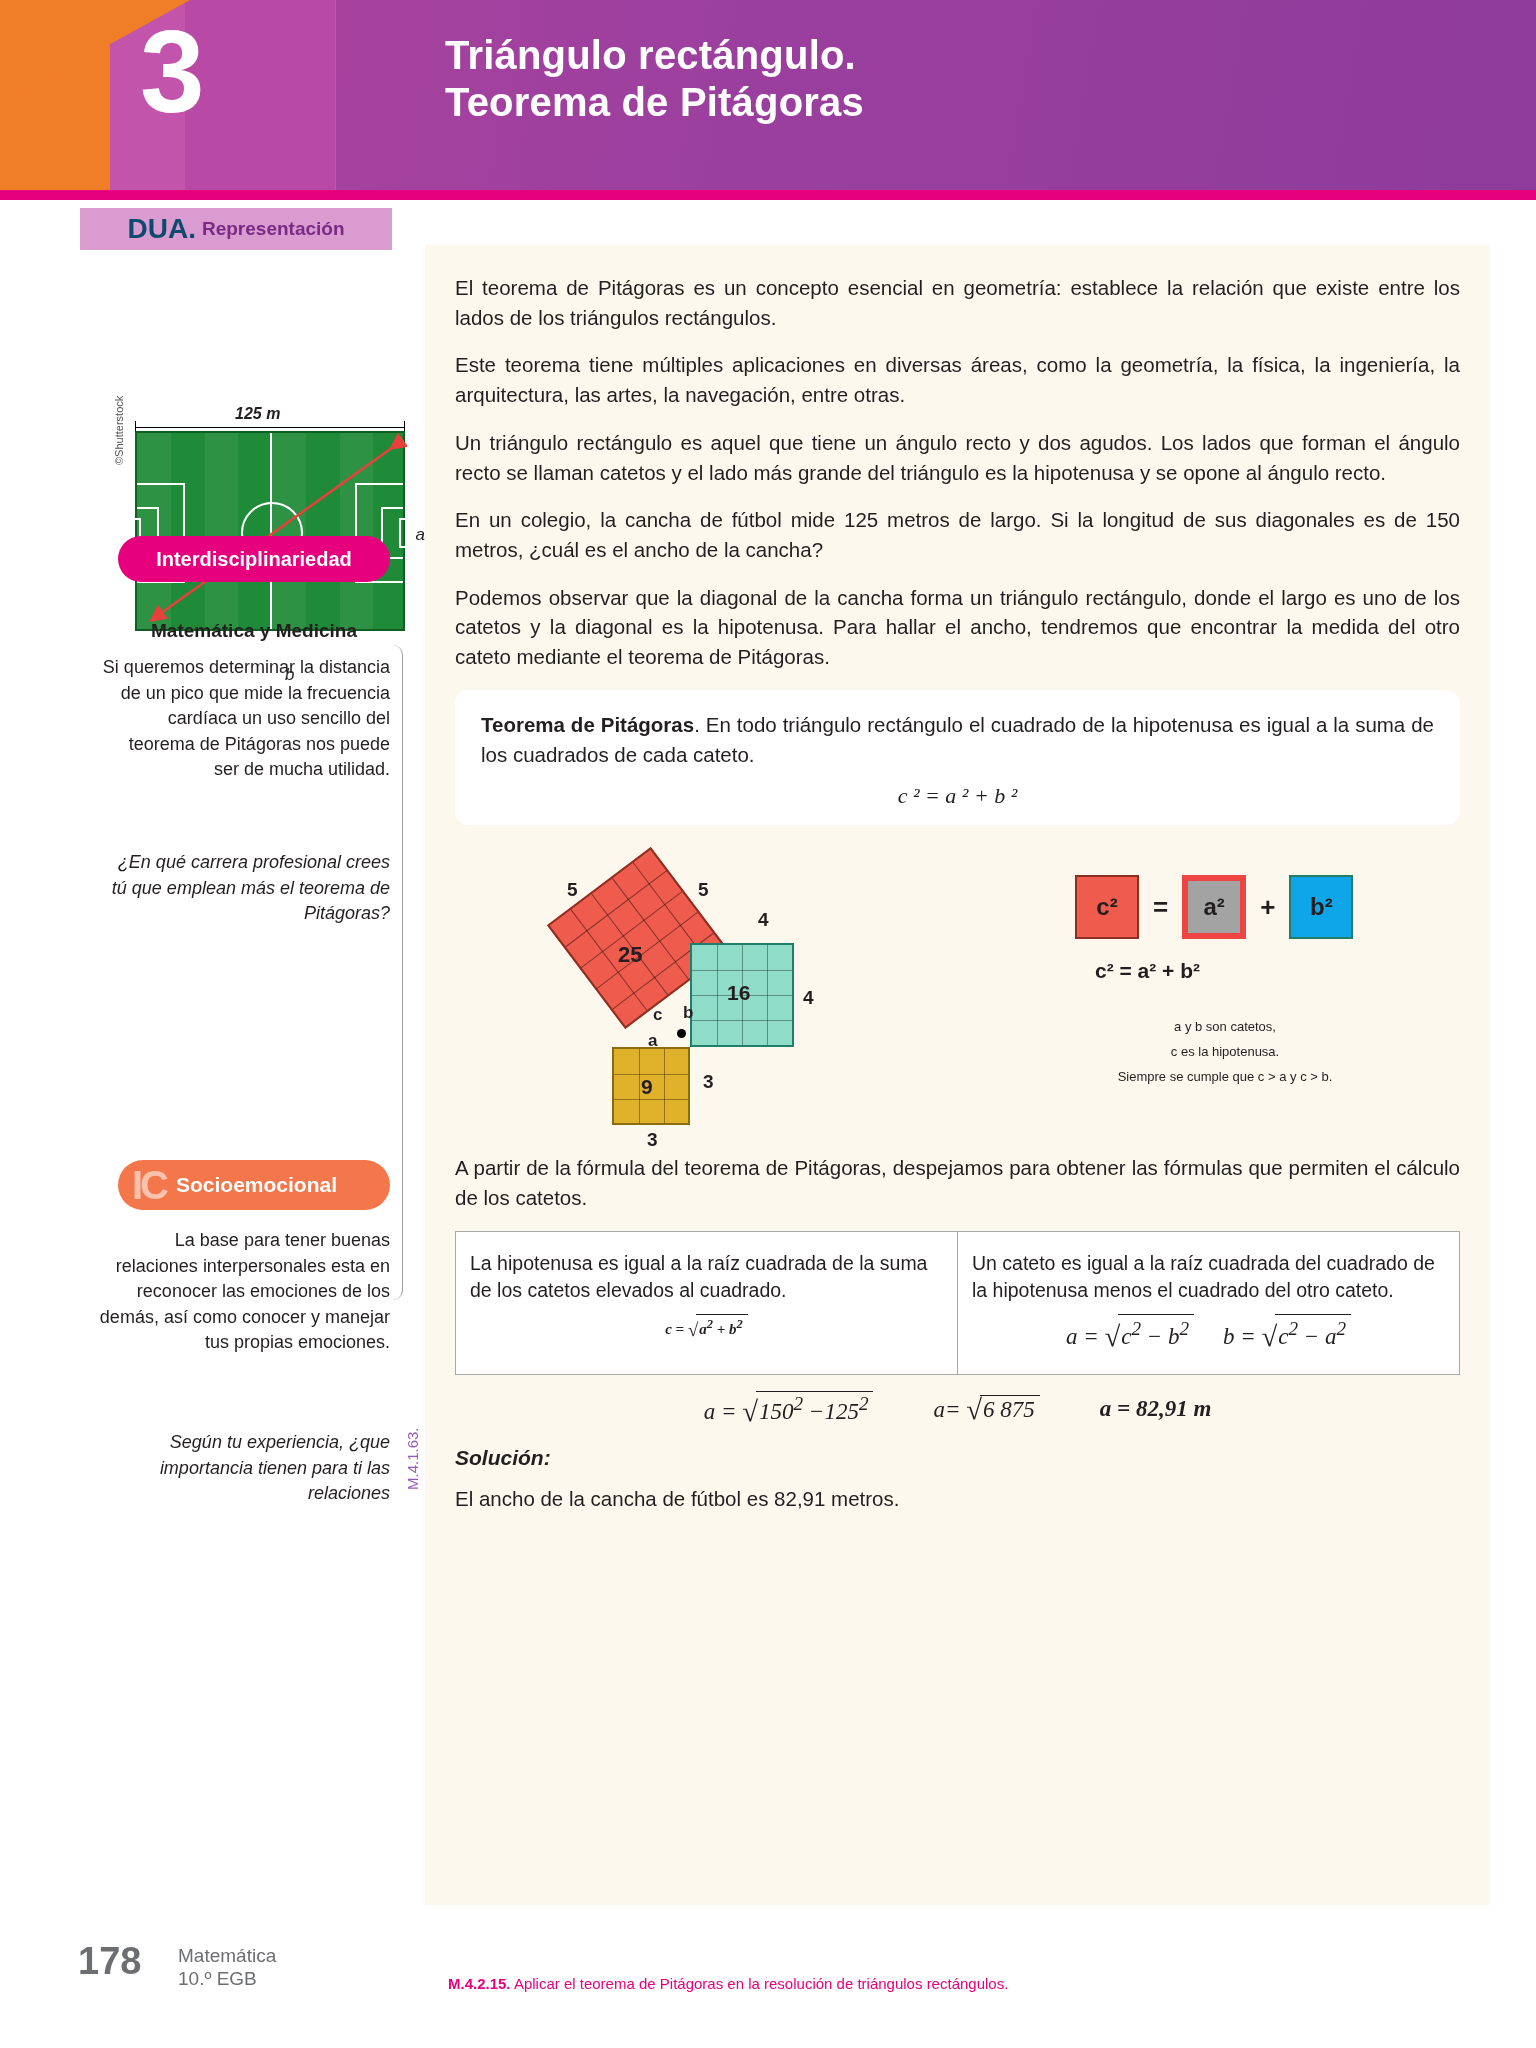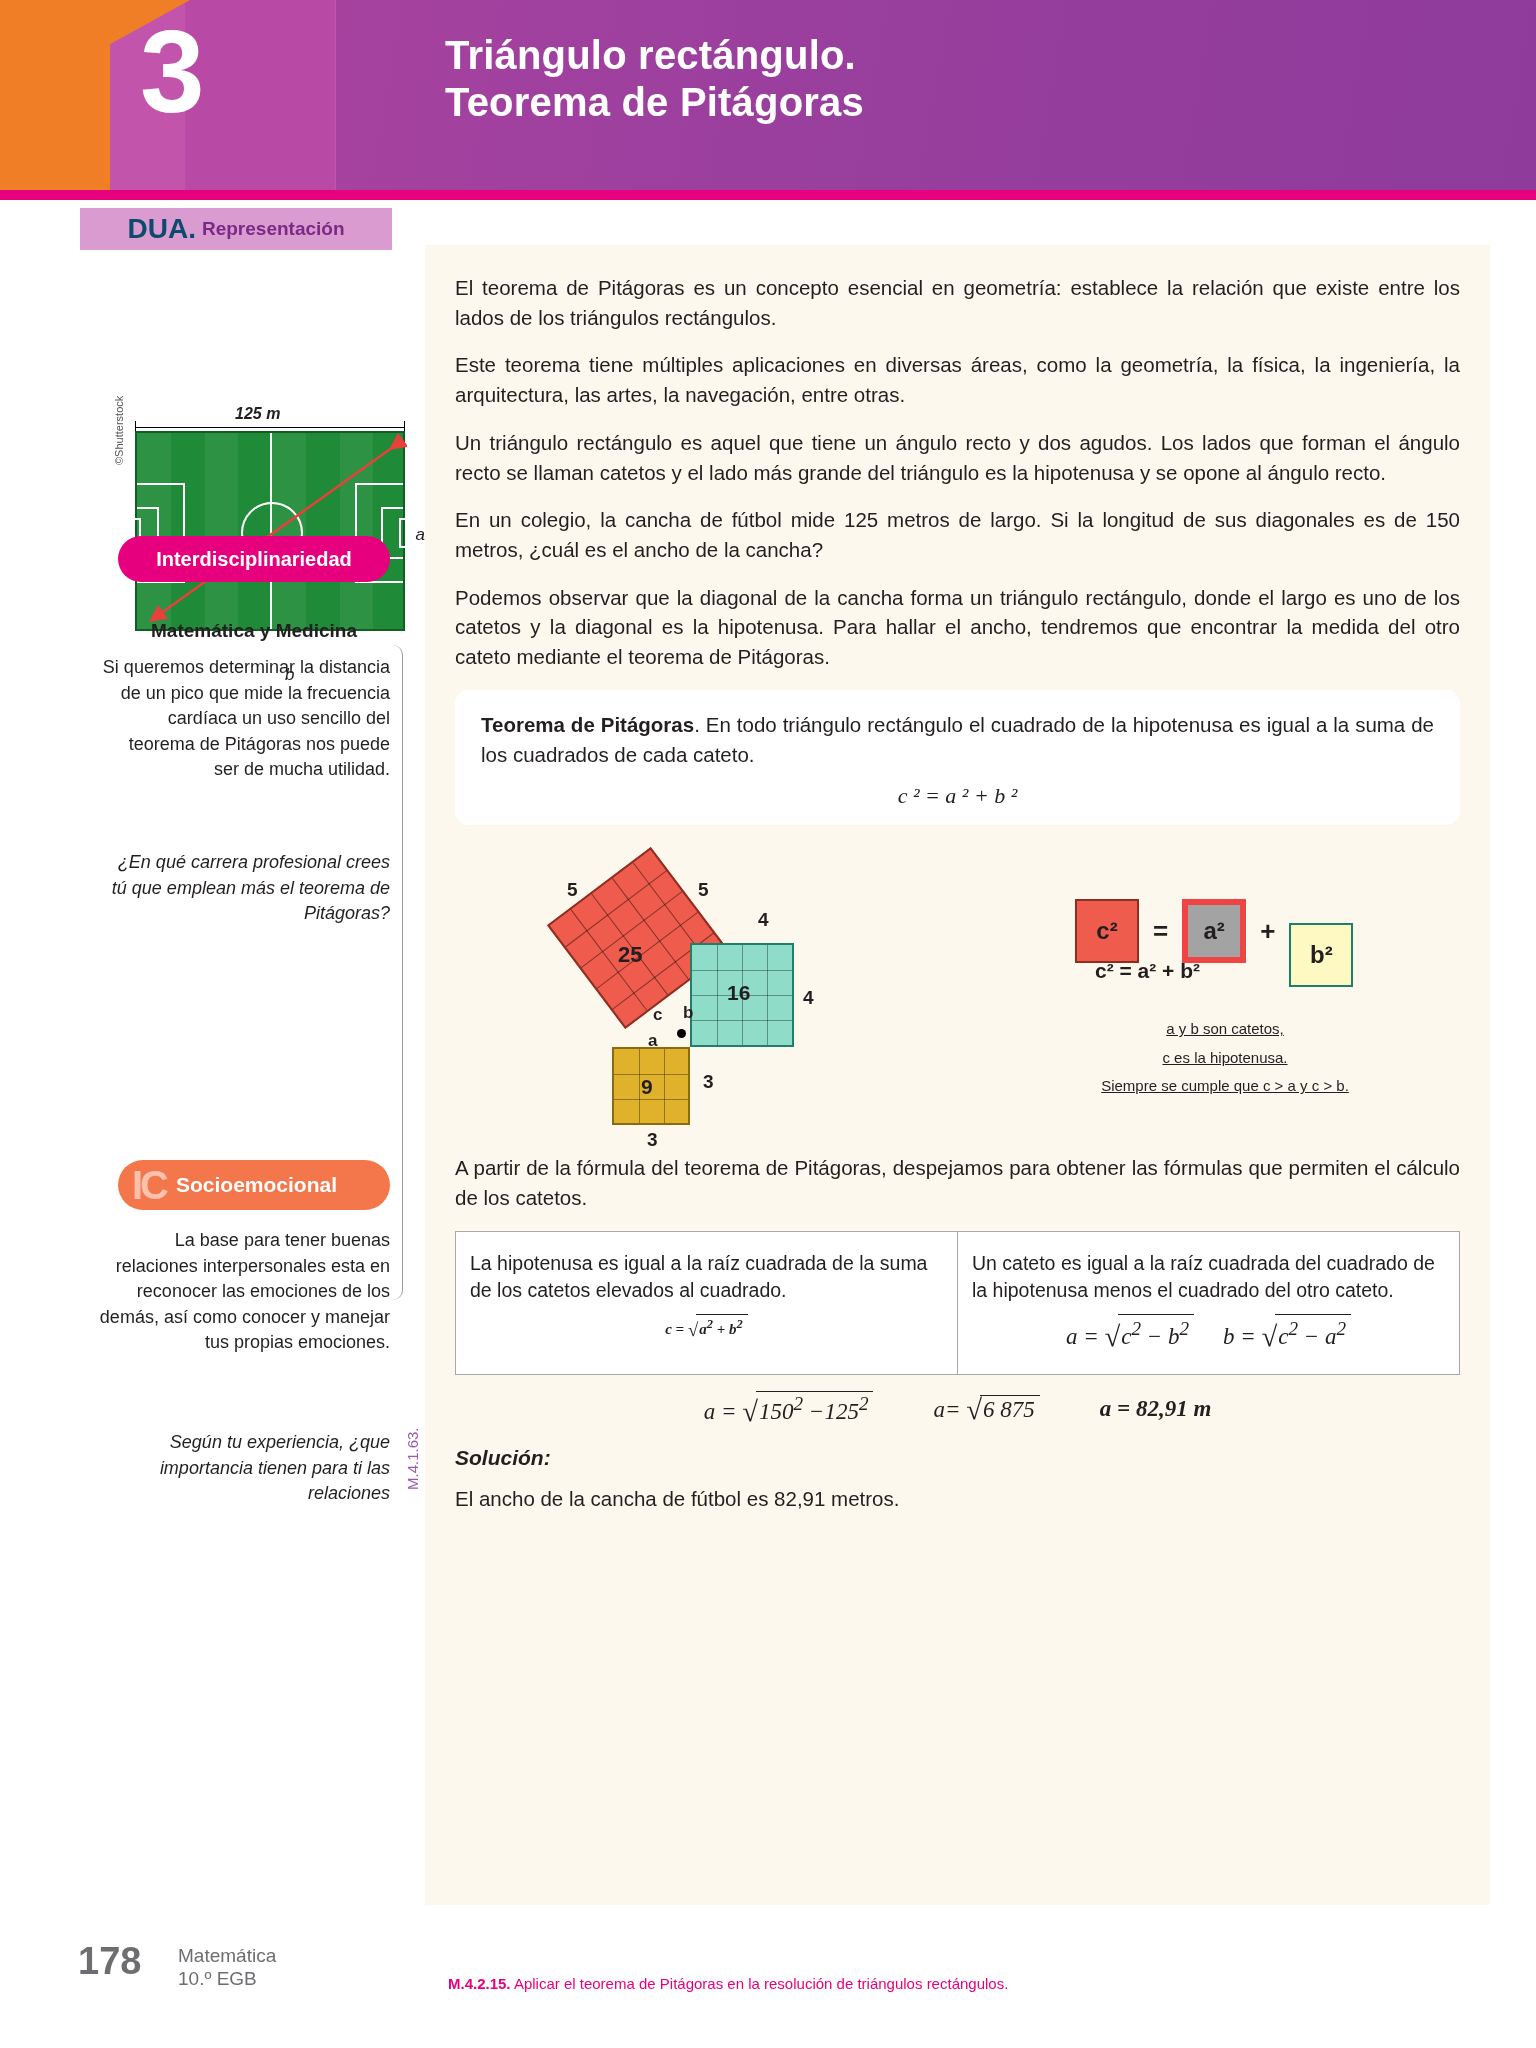--- a/index.html
+++ b/index.html
@@ -399,35 +399,34 @@
     gap: 14px;
   }
   .eqbox {
     width: 64px; height: 64px;
     display: flex; align-items: center; justify-content: center;
     font-size: 24px; font-weight: bold;
     box-sizing: border-box;
   }
   .eqbox.red { background: #ef5b4c; border: 2px solid #8c2f22; }
   .eqbox.gold { background: #a3a3a3; border: 6px solid #ef4444; }
-  .eqbox.teal { background: #fef9c3; border: 2px solid #1f7f6b; margin-top: 48px; }
+  .eqbox.teal { background: #0ea5e9; border: 2px solid #1f7f6b; }
   .eqsign { font-size: 26px; font-weight: bold; }
   .eqcaption {
     position: absolute;
     left: 640px; top: 112px;
     font-size: 21px; font-weight: bold;
   }
   .eq-note {
     position: absolute;
     left: 560px; top: 168px;
     width: 420px;
     text-align: center;
-    font-size: 15px;
+    font-size: 13px;
     line-height: 1.9;
-    text-decoration: underline;
   }
 
   
   .tbl {
     width: 100%;
     border-collapse: collapse;
     margin-top: 10px;
     margin-bottom: 16px;
     background: #ffffff;
   }

